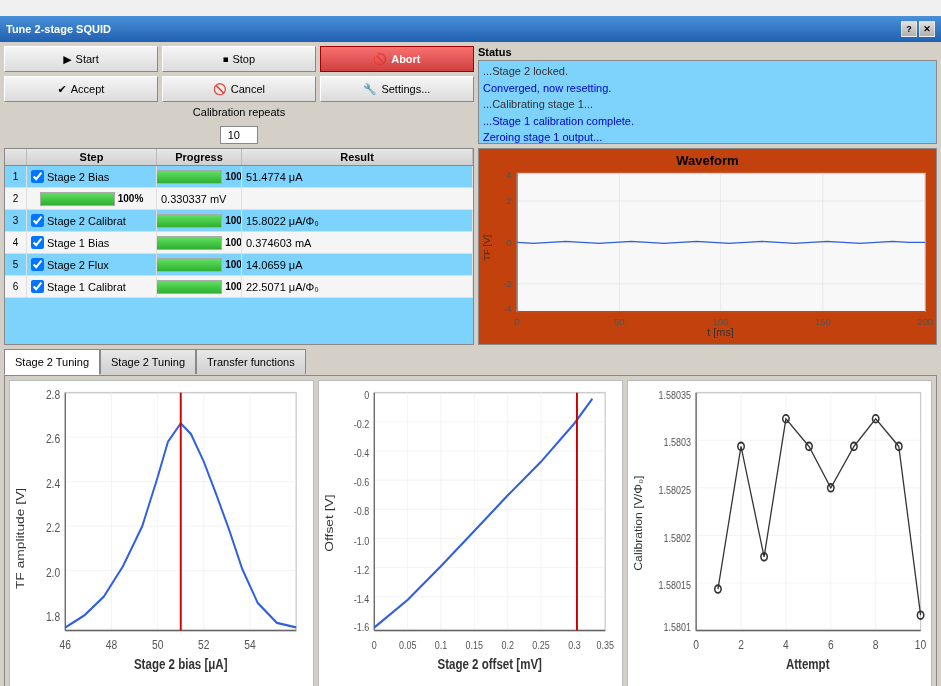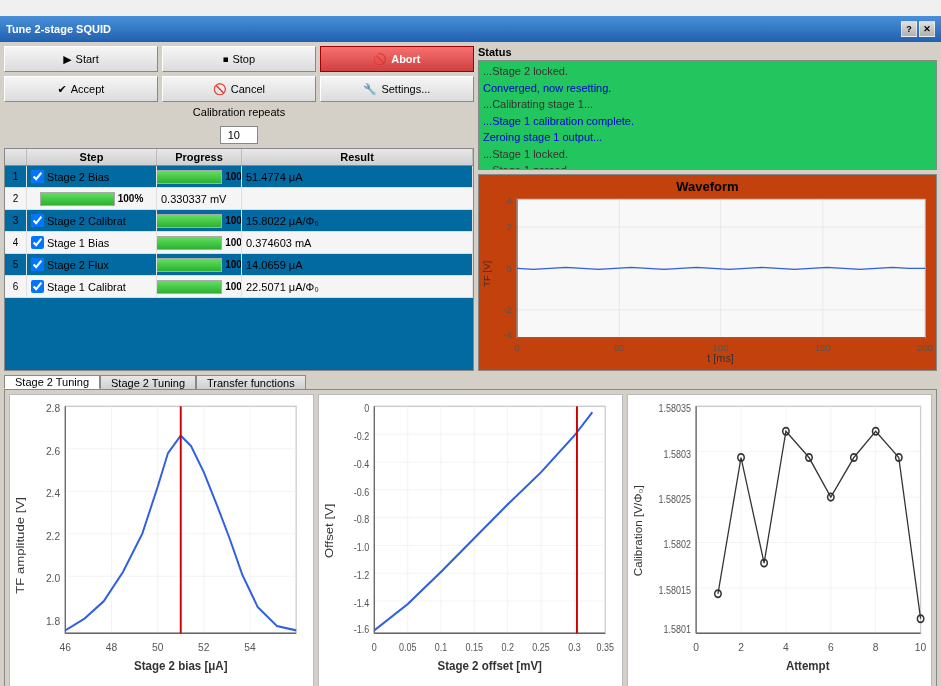--- a/index.html
+++ b/index.html
@@ -99,21 +99,21 @@
       width: 38px;
       height: 18px;
       border: 1px solid #888;
       background: white;
       font-size: 11px;
       text-align: right;
       padding-right: 2px;
     }
     .table-container {
       border: 1px solid #888;
-      background: #0369a1;
+      background: #7dd3fc;
       flex: 1;
       overflow: hidden;
     }
     .table-header {
       display: grid;
       grid-template-columns: 22px 130px 85px 1fr;
       background: linear-gradient(to bottom, #e8e8e8, #d0d0d0);
       border-bottom: 1px solid #888;
       font-weight: bold;
       font-size: 11px;
@@ -179,22 +179,22 @@
       display: flex;
       flex-direction: column;
     }
     .status-header {
       font-size: 11px;
       font-weight: bold;
       margin-bottom: 2px;
     }
     .status-box {
       border: 1px solid #888;
-      background: #22c55e;
-      height: 110px;
+      background: #7dd3fc;
+      height: 84px;
       overflow-y: auto;
       padding: 2px 4px;
       font-size: 11px;
       line-height: 1.5;
     }
     .status-line { color: #555; }
     .status-line.blue { color: #0000cc; }
     .status-line.dark { color: #333; }
     .waveform-panel {
       border: 1px solid #888;
@@ -222,21 +222,21 @@
     .tabs-row {
       display: flex;
       gap: 0;
       margin-bottom: 0;
     }
     .tab {
       height: 14px;
       border: 1px solid #888;
       border-bottom: none;
       background: linear-gradient(to bottom, #e8e8e8, #d0d0d0);
-      padding: 0 10px;
+      padding: 12px 10px;
       cursor: pointer;
       display: flex;
       align-items: center;
       font-size: 11px;
       font-family: 'Segoe UI', Tahoma, Arial, sans-serif;
     }
     .tab.active {
       background: white;
       border-bottom: 1px solid white;
       z-index: 1;

